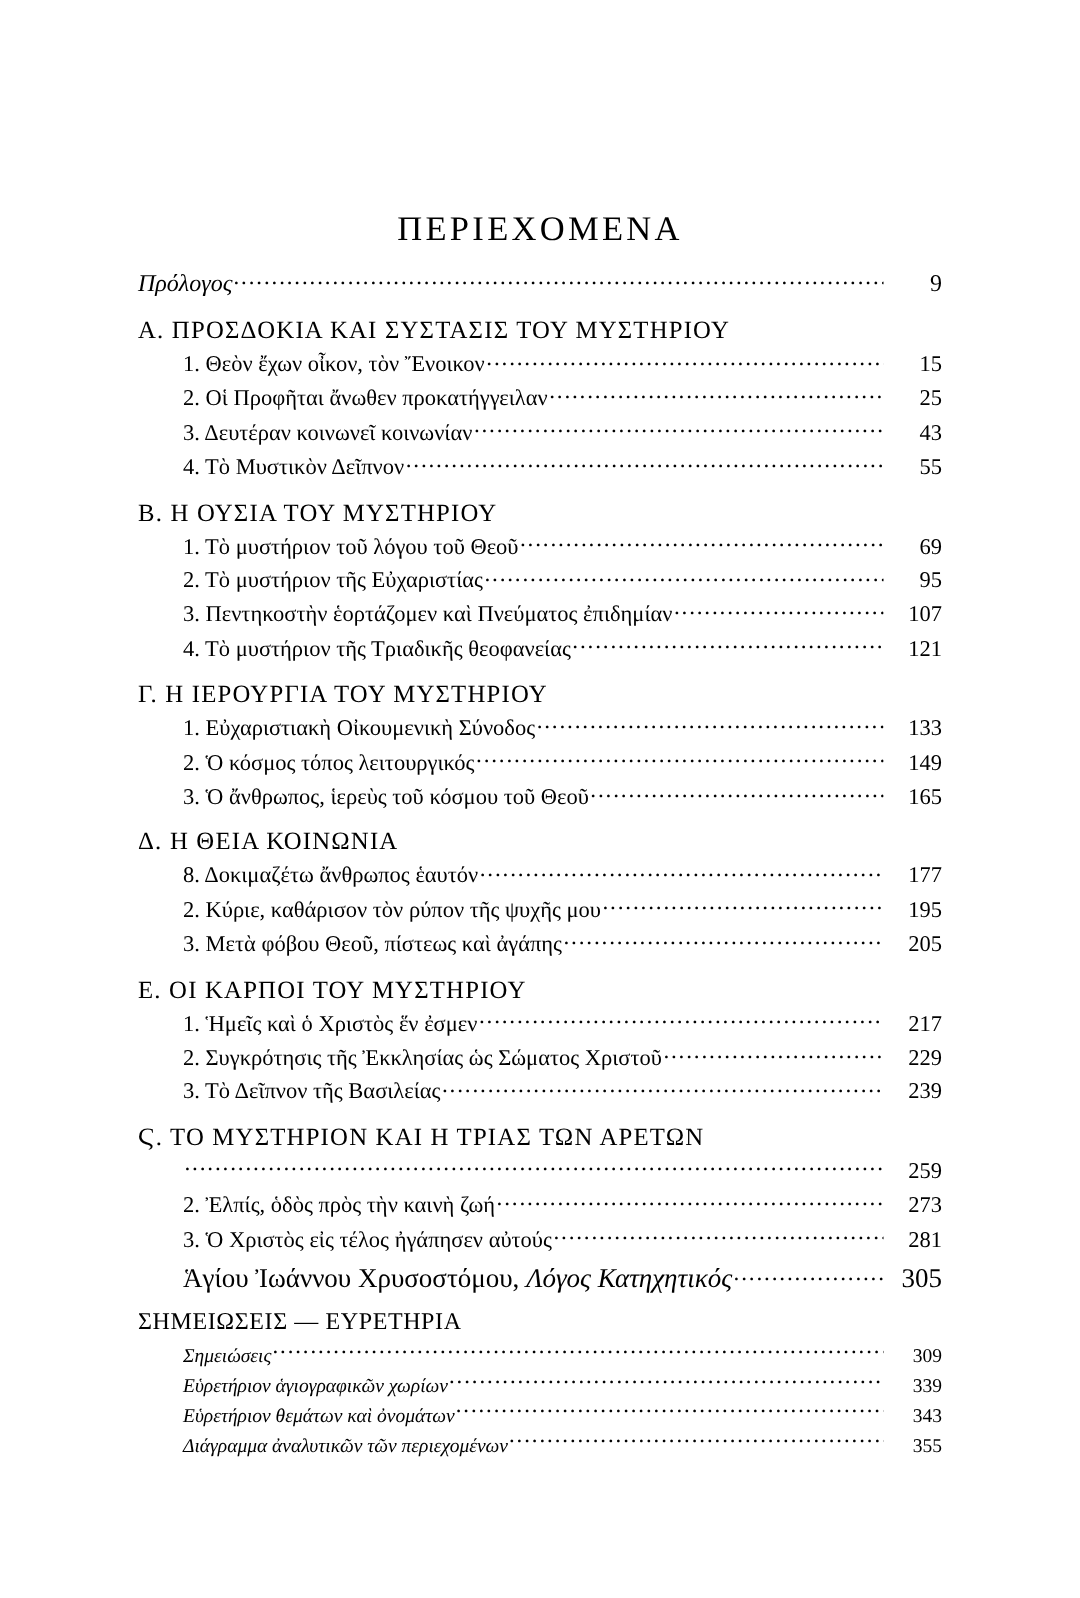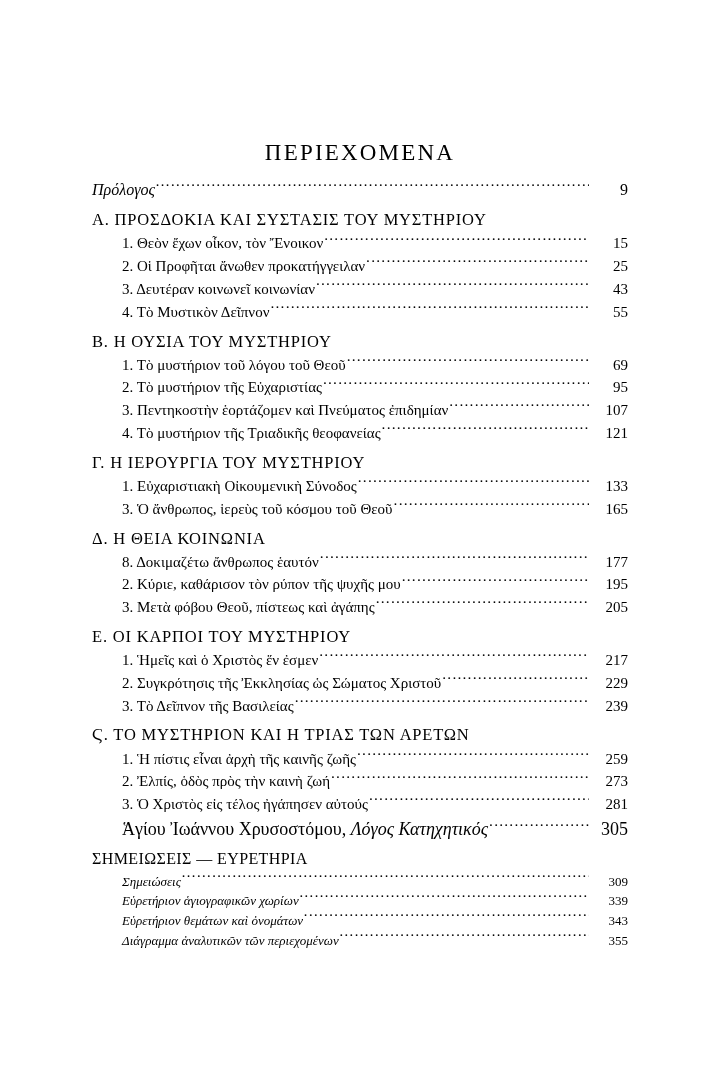--- a/index.html
+++ b/index.html
@@ -29,21 +29,21 @@
     font-weight: normal;
     font-family: "Liberation Serif", "DejaVu Serif", serif;
   }
   .toc-list {
     margin: 0;
     padding: 0;
     list-style: none;
   }
   .entry {
     display: flex;
-    align-items: flex-start;
+    align-items: center;
     font-size: 15.5px;
     line-height: 1.52;
     white-space: nowrap;
   }
   .entry .label {
     flex: 0 0 auto;
   }
   .entry .leader {
     flex: 1 1 auto;
     overflow: hidden;
@@ -176,20 +176,25 @@
         <span class="label">Γ. Η ΙΕΡΟΥΡΓΙΑ ΤΟΥ ΜΥΣΤΗΡΙΟΥ</span>
         <span class="leader"></span>
         <span class="page-no"></span>
       </div>
       <div class="entry lvl-sub">
         <span class="label">1. Εὐχαριστιακὴ Οἰκουμενικὴ Σύνοδος</span>
         <span class="leader"></span>
         <span class="page-no">133</span>
       </div>
       <div class="entry lvl-sub">
+        <span class="label">2. Ὁ κόσμος τόπος λειτουργικός</span>
+        <span class="leader"></span>
+        <span class="page-no">149</span>
+      </div>
+      <div class="entry lvl-sub">
         <span class="label">3. Ὁ ἄνθρωπος, ἱερεὺς τοῦ κόσμου τοῦ Θεοῦ</span>
         <span class="leader"></span>
         <span class="page-no">165</span>
       </div>
       <div class="entry lvl-section no-leader">
         <span class="label">Δ. Η ΘΕΙΑ ΚΟΙΝΩΝΙΑ</span>
         <span class="leader"></span>
         <span class="page-no"></span>
       </div>
       <div class="entry lvl-sub">
@@ -226,21 +231,20 @@
         <span class="label">3. Τὸ Δεῖπνον τῆς Βασιλείας</span>
         <span class="leader"></span>
         <span class="page-no">239</span>
       </div>
       <div class="entry lvl-section no-leader">
         <span class="label">Ϛ. ΤΟ ΜΥΣΤΗΡΙΟΝ ΚΑΙ Η ΤΡΙΑΣ ΤΩΝ ΑΡΕΤΩΝ</span>
         <span class="leader"></span>
         <span class="page-no"></span>
       </div>
       <div class="entry lvl-sub">
-        <span class="label">1. Ἡ πίστις εἶναι ἀρχὴ τῆς καινῆς ζωῆς</span>
         <span class="leader"></span>
         <span class="page-no">259</span>
       </div>
       <div class="entry lvl-sub">
         <span class="label">2. Ἐλπίς, ὁδὸς πρὸς τὴν καινὴ ζωή</span>
         <span class="leader"></span>
         <span class="page-no">273</span>
       </div>
       <div class="entry lvl-sub">
         <span class="label">3. Ὁ Χριστὸς εἰς τέλος ἠγάπησεν αὐτούς</span>

